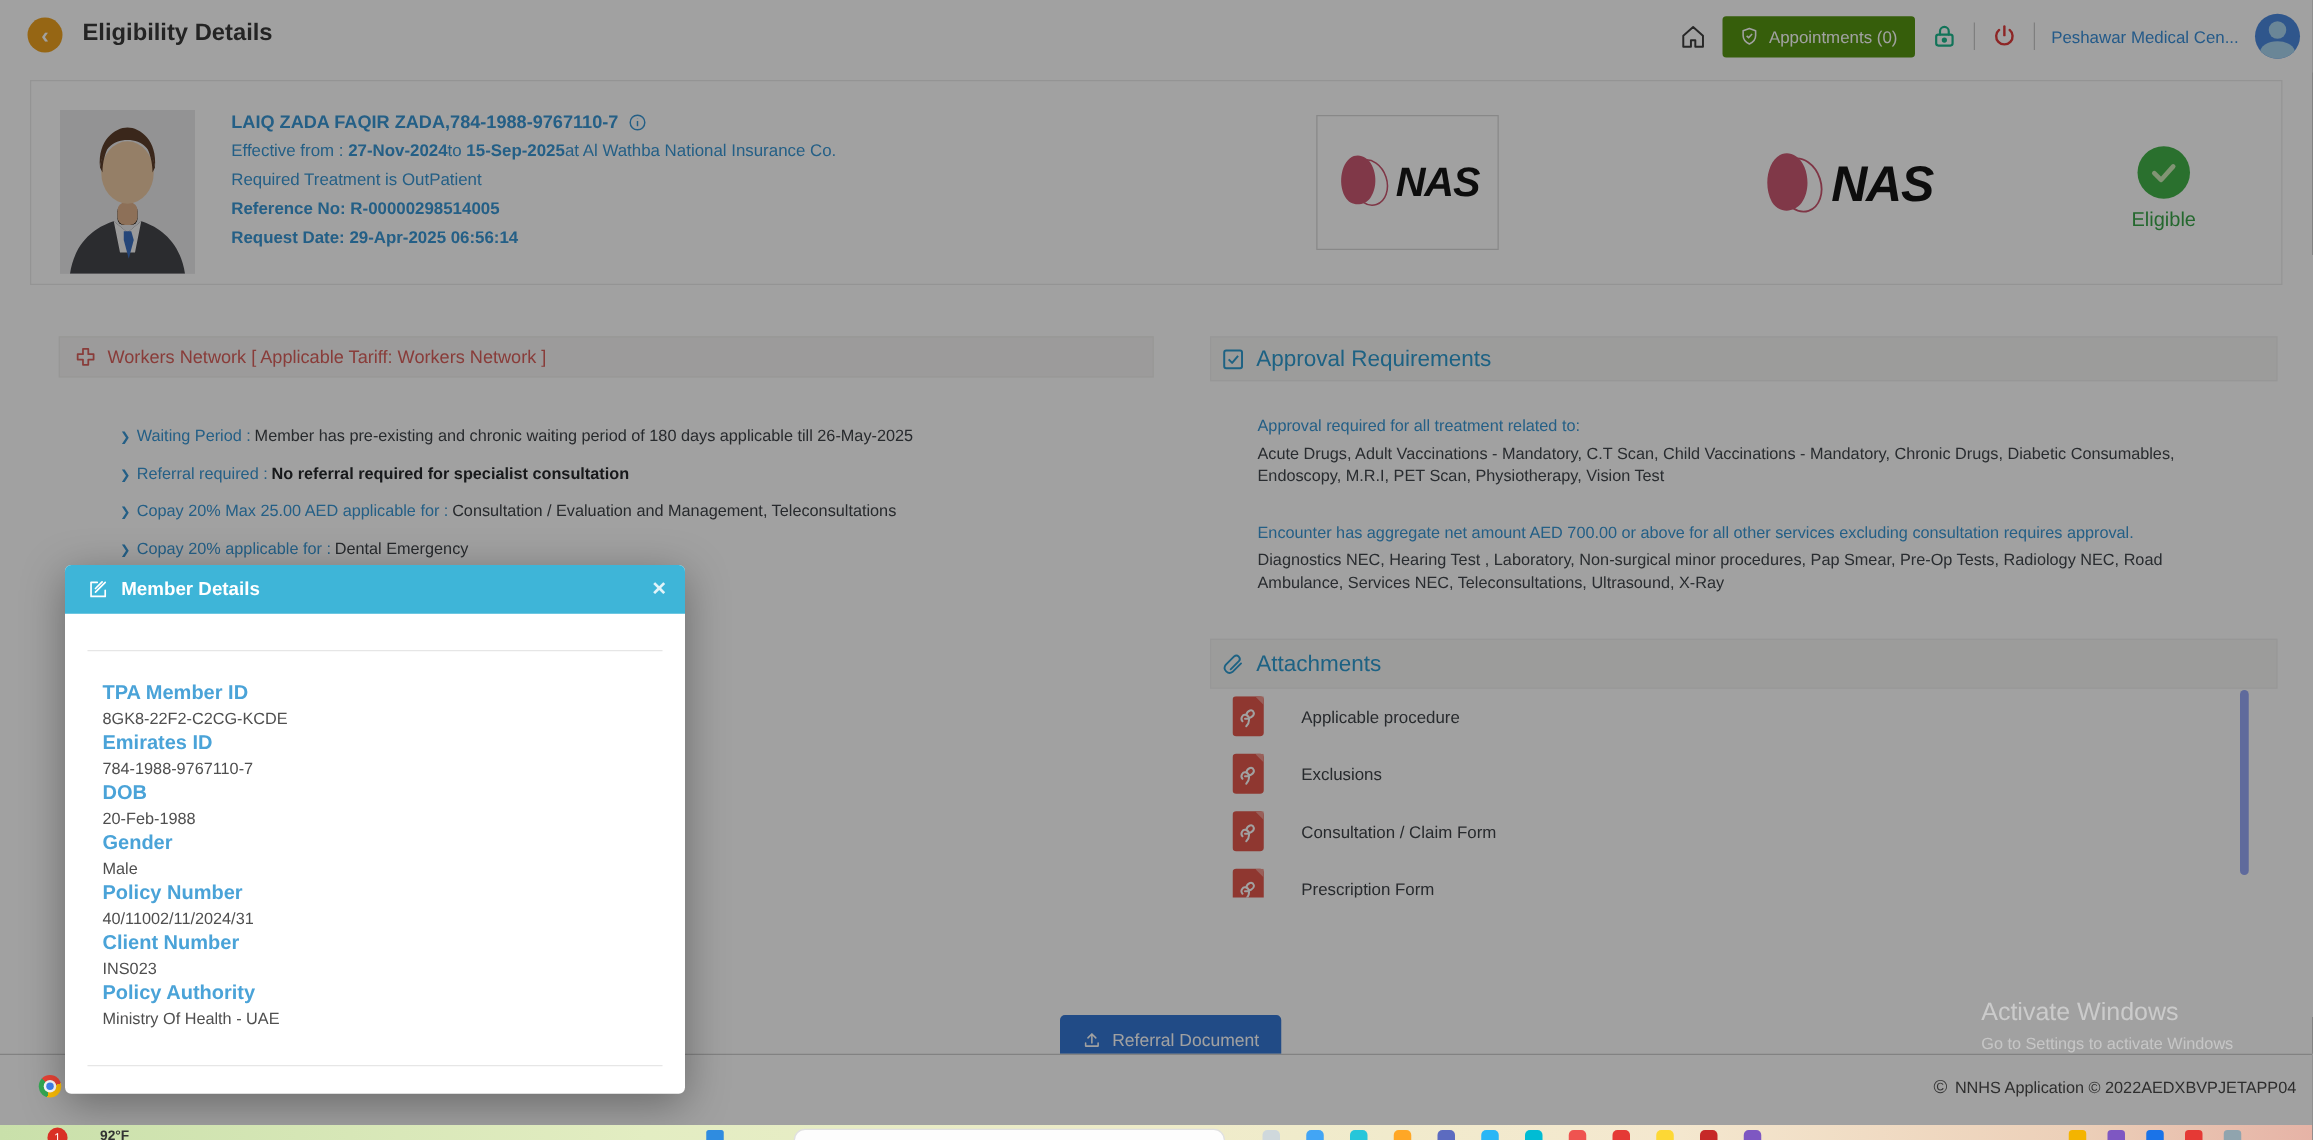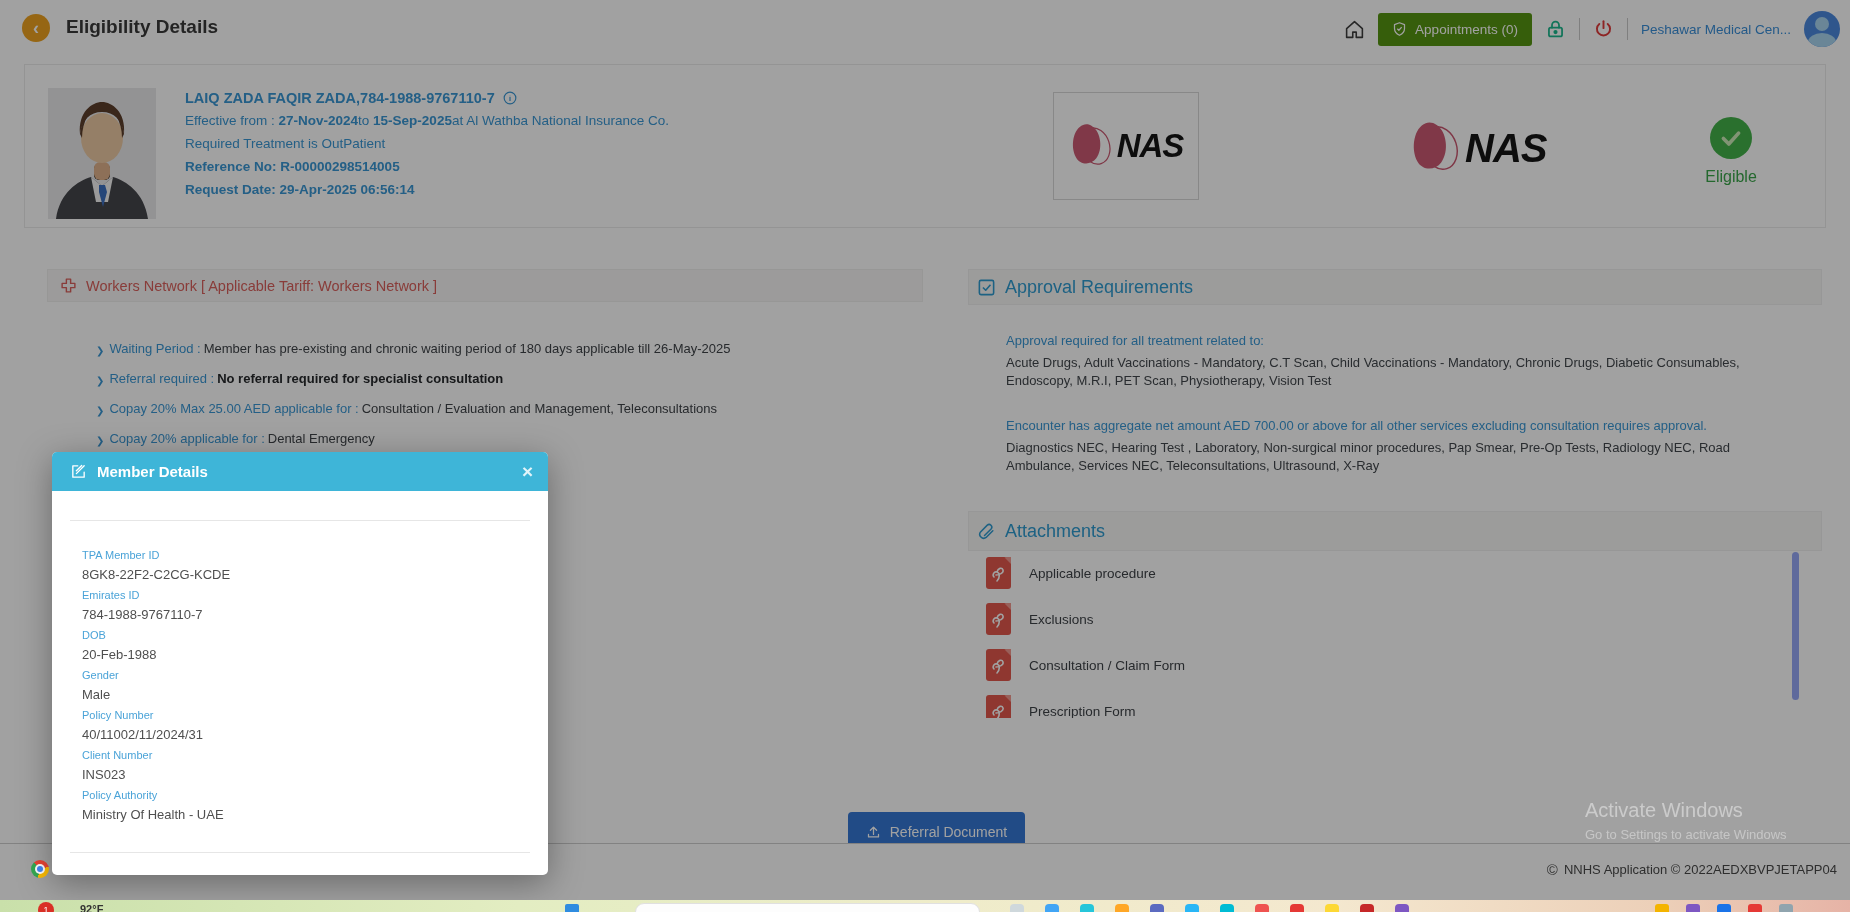--- a/index.html
+++ b/index.html
@@ -48,21 +48,21 @@
 
   
   .sec-bar { position:absolute; left:968px; width:854px; background:#f7f7f6; border:1px solid #f0f0ef; display:flex; align-items:center; gap:9px; padding-left:8px; }
   .appr-bar { top:269px; height:36px; }
   .att-bar { top:511px; height:40px; }
   .sec-title { color:#2f9bd0; font-size:18px; font-weight:500; }
   .appr-blocks { position:absolute; left:986px; top:333px; width:766px;margin-left:20px; }
   .appr-head { color:#3a97d4; font-size:13px; margin-bottom:6px; }
   .appr-body { color:#42474c; font-size:13px; line-height:17.5px; margin-bottom:29px; }
   .att-list { position:absolute; left:986px; top:557px; width:700px; height:161px; overflow:hidden; }
-  .att-item { display:flex; align-items:center; gap:18px; height:32px; margin-bottom:14px; cursor:pointer; }
+  .att-item { display:flex; align-items:center; gap:30px; height:32px; margin-bottom:14px; cursor:pointer; }
   .pdf-icon { position:relative; width:25px; height:32px; background:#e2574c; border-radius:3px; flex:0 0 25px; }
   .pdf-fold { position:absolute; right:0; top:0; width:0; height:0; border-left:7px solid transparent; border-top:7px solid #f2998f; border-top-left-radius:2px; }
   .att-name { font-size:13.5px; color:#3f4348; }
   .att-scroll { position:absolute; left:1792px; top:552px; width:7px; height:148px; background:#97a9f7; border-radius:4px; cursor:pointer; }
 
   .auth-btn { position:absolute; left:840px; top:760px; width:193px; height:38px; background:#449d48; border:none; border-radius:4px; color:#fff; font-size:14.5px; display:flex; align-items:center; justify-content:center; gap:10px; cursor:pointer; font-family:inherit; }
   .ref-btn { position:absolute; left:848px; top:812px; width:177px; height:40px; background:#3577d4; border:none; border-radius:4px; color:#fff; font-size:14px; display:flex; align-items:center; justify-content:center; gap:9px; cursor:pointer; z-index:1; font-family:inherit; }
 
   
   .app-footer { position:absolute; left:0; top:843px; width:1850px; height:57px; background:#fff; border-top:1px solid #cfcfcf; z-index:2; }
@@ -81,21 +81,21 @@
   .wm1 { font-size:20px; color:rgba(255,255,255,0.45); }
   .wm2 { font-size:13px; color:rgba(255,255,255,0.40); margin-top:5px;text-align:right; }
 
   .modal { position:absolute; left:52px; top:452px; width:496px; height:423px; background:#fff; border-radius:5px; box-shadow:0 8px 34px rgba(0,0,0,0.35); z-index:20; overflow:hidden; }
   .modal-header { height:39px; background:#3eb5d8; display:flex; align-items:center; padding:0 15px 0 18px; gap:10px; color:#fff; }
   .modal-title { font-size:15px; font-weight:600; }
   .modal-close { margin-left:auto; color:rgba(255,255,255,0.85); font-size:19px; font-weight:bold; line-height:19px; cursor:pointer; }
   .m-div { position:absolute; left:18px; right:18px; height:1px; background:#e6e6e6; }
   .modal-fields { position:absolute; left:30px; top:93px; }
   .mfield { height:40px; }
-  .mlabel { color:#4aa3d8; font-size:11px; line-height:20px; }
+  .mlabel { color:#4aa3d8; font-size:16px; line-height:20px;font-weight:bold; }
   .mvalue { color:#4f4f4f; font-size:13px; line-height:20px; }
 
   .taskbar { position:absolute; left:0; top:900px; width:1850px; height:12px; z-index:30; overflow:hidden;
              background:linear-gradient(90deg,#c9e0aa,#e3edc2 28%,#efecca 52%,#f4e8cf 72%,#eccfb8 90%,#e6b3a6); }
   .tb-badge { position:absolute; left:38px; top:2px; width:16px; height:16px; border-radius:50%; background:#d93025; color:#fff; font-size:9px; text-align:center; line-height:16px; cursor:pointer; }
   .tb-temp { position:absolute; left:80px; top:3px; font-size:11px; font-weight:600; color:#333; }
   .tb-win { position:absolute; left:565px; top:4px; width:14px; height:14px; background:#2f8ce0; border-radius:2px; cursor:pointer; }
   .tb-search { position:absolute; left:635px; top:3px; width:345px; height:18px; background:#fdfdfd; border:1px solid #e0e0e0; border-radius:10px; cursor:pointer; }
   .tb-apps { position:absolute; left:1010px; top:4px; display:flex; gap:21px; }
   .tb-apps span { width:14px; height:14px; border-radius:4px; display:block; cursor:pointer; }

